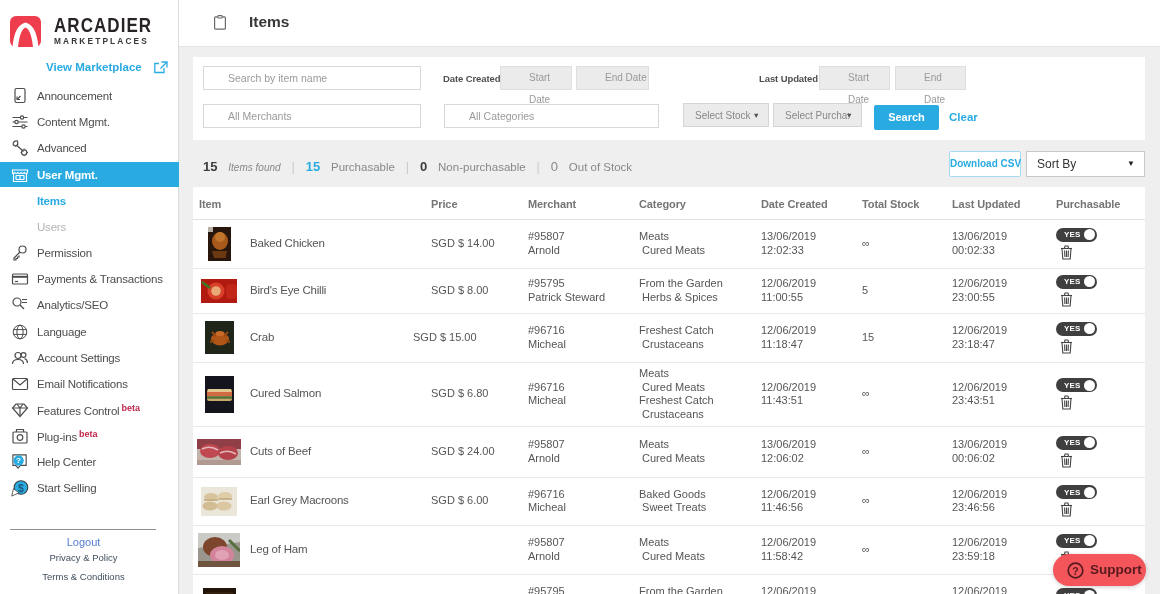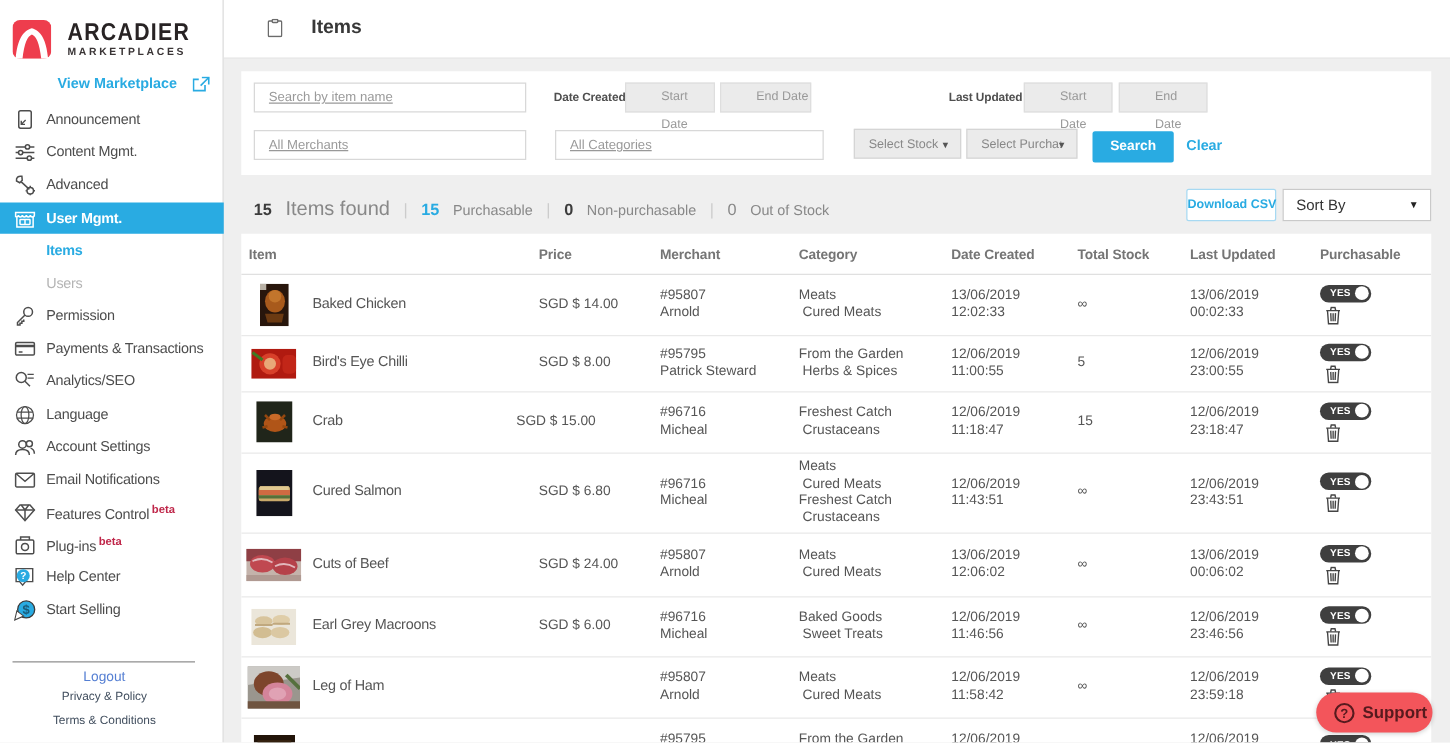--- a/index.html
+++ b/index.html
@@ -16,21 +16,21 @@
 .mi.active .tx { color:#fff; font-weight:bold; }
 .sub .tx { font-weight:bold; }
 .beta { color:#bf2649; font-size:9px; font-weight:bold; vertical-align:super; margin-left:2px; letter-spacing:0; }
 
 
 #header { position:absolute; left:179px; top:0; width:981px; height:47px; background:#fff; border-bottom:1px solid #e4e4e4; z-index:10; }
 #content { position:absolute; left:179px; top:46px; width:981px; height:548px; background:#efefef; }
 
 .card { position:absolute; background:#fff; }
 input.f, .gbox, .sel { position:absolute; height:24px; font-size:10.5px; border:1px solid #d8d8d8; background:#fff; color:#999; }
-input.f { padding-left:11px;text-decoration:underline; }
+input.f { padding-left:24px; }
 input.f::placeholder { color:#9a9a9a; opacity:1; }
 .gbox { background:#ebebeb; border:1px solid #dedede; line-height:22px; padding-left:28px; font-size:10px; }
 .lbl { position:absolute; font-size:9.5px; font-weight:bold; color:#4f4f4f; letter-spacing:-0.1px; }
 .sel { background:#ebebeb; border:1px solid #d5d5d5; line-height:23px; padding-left:11px; color:#888; font-size:10px; }
 .sel .car { position:absolute; right:8px; top:0; line-height:24px; font-size:7.5px; color:#555; }
 
 .btn-search { position:absolute; background:#29abe2; color:#fff; font-weight:bold; font-size:11px; text-align:center; border-radius:2px; }
 .lnk { color:#29abe2; }
 
 
@@ -232,21 +232,21 @@
   <div class="gbox" style="left:716px;top:20px;width:71px;">End Date</div>
 
   <input class="f" style="left: 24px; top: 58px; width: 218px;" placeholder="All Merchants">
   <input class="f" style="left: 265px; top: 58px; width: 215px;" placeholder="All Categories">
   <div class="sel" style="left:504px;top:57px;width:86px;">Select Stock<span class="car">▼</span></div>
   <div class="sel" style="left:594px;top:57px;width:89px;">Select Purcha:<span class="car">▼</span></div>
   <div class="btn-search" style="left:695px;top:59px;width:65px;height:25px;line-height:25px;">Search</div>
   <div class="abs lnk" style="left:770px;top:65px;font-size:11.5px;font-weight:bold;">Clear</div>
 
   <div class="abs" style="left:24px;top:113px;font-size:13px;color:#888;">
-    <b style="color:#3c3c3c;">15</b>&nbsp;&nbsp; <span style="font-size:16px;">Items found</span>
+    <b style="color:#3c3c3c;">15</b>&nbsp;&nbsp; <span style="font-size:10px;font-style:italic;">Items found</span>
     <span style="color:#ccc;">&nbsp;&nbsp;|&nbsp;&nbsp;</span>
     <b style="color:#29abe2;">15</b>&nbsp;&nbsp; <span style="font-size:11.5px;">Purchasable</span>
     <span style="color:#ccc;">&nbsp;&nbsp;|&nbsp;&nbsp;</span>
     <b style="color:#3c3c3c;">0</b>&nbsp;&nbsp; <span style="font-size:11.5px;">Non-purchasable</span>
     <span style="color:#ccc;">&nbsp;&nbsp;|&nbsp;&nbsp;</span>
     <span>0</span>&nbsp;&nbsp; <span style="font-size:11.5px;">Out of Stock</span>
   </div>
   <div class="abs" style="left:770px;top:105px;width:72px;height:26px;background:#fff;border:1px solid #a7d9f2;border-radius:2px;text-align:center;line-height:24px;font-size:10px;font-weight:bold;color:#29abe2;white-space:nowrap;">Download CSV</div>
   <div class="abs" style="left:847px;top:105px;width:119px;height:26px;background:#fff;border:1px solid #c9c9c9;font-size:12px;color:#333;line-height:24px;padding-left:10px;">Sort By<span style="position:absolute;right:9px;font-size:8px;color:#222;">▼</span></div>
 

